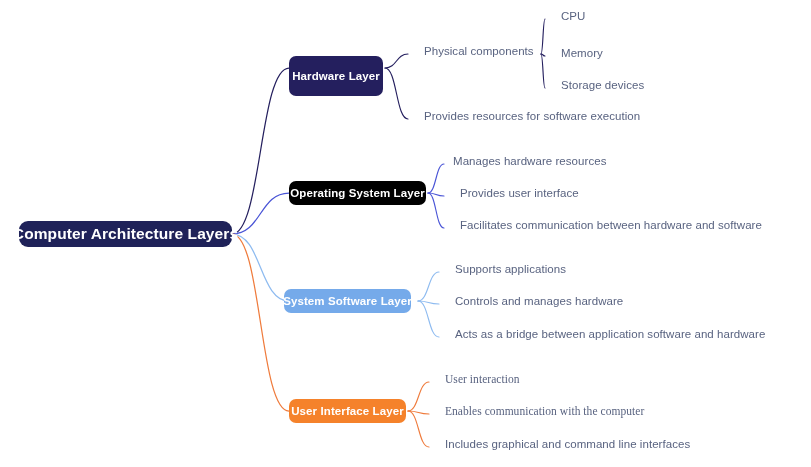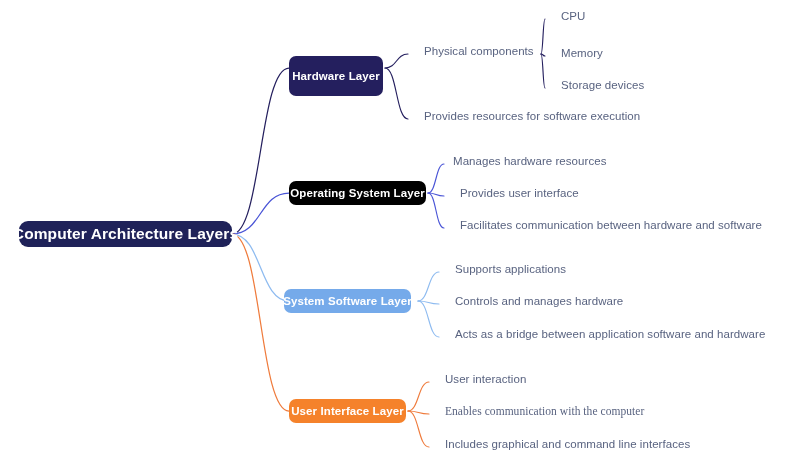--- a/index.html
+++ b/index.html
@@ -112,18 +112,18 @@
       <div class="leaf" style="left: 460px; top: 219px;">Facilitates communication between hardware and software</div>
       <div class="node branch" style="left: 284px; top: 289px; width: 127px; height: 24px; background: rgb(117, 170, 234); color: rgb(255, 255, 255);">
         <span>System Software Layer</span>
       </div>
       <div class="leaf" style="left: 455px; top: 263px;">Supports applications</div>
       <div class="leaf" style="left: 455px; top: 295px;">Controls and manages hardware</div>
       <div class="leaf" style="left: 455px; top: 328px;">Acts as a bridge between application software and hardware</div>
       <div class="node branch" style="left: 289px; top: 399px; width: 117px; height: 24px; background: rgb(245, 130, 43); color: rgb(255, 255, 255);">
         <span>User Interface Layer</span>
       </div>
-      <div class="leaf" style="left: 445px; top: 373px;">User interaction</div>
+      <div class="leaf" style="left: 445px; top: 373px; font-family: Liberation Serif, serif;">User interaction</div>
       <div class="leaf" style="left: 445px; top: 405px; font-family: Liberation Serif, serif;">Enables communication with the computer</div>
       <div class="leaf" style="left: 445px; top: 438px;">Includes graphical and command line interfaces</div>
     </div>
 
 </div>
 
 </body></html>

